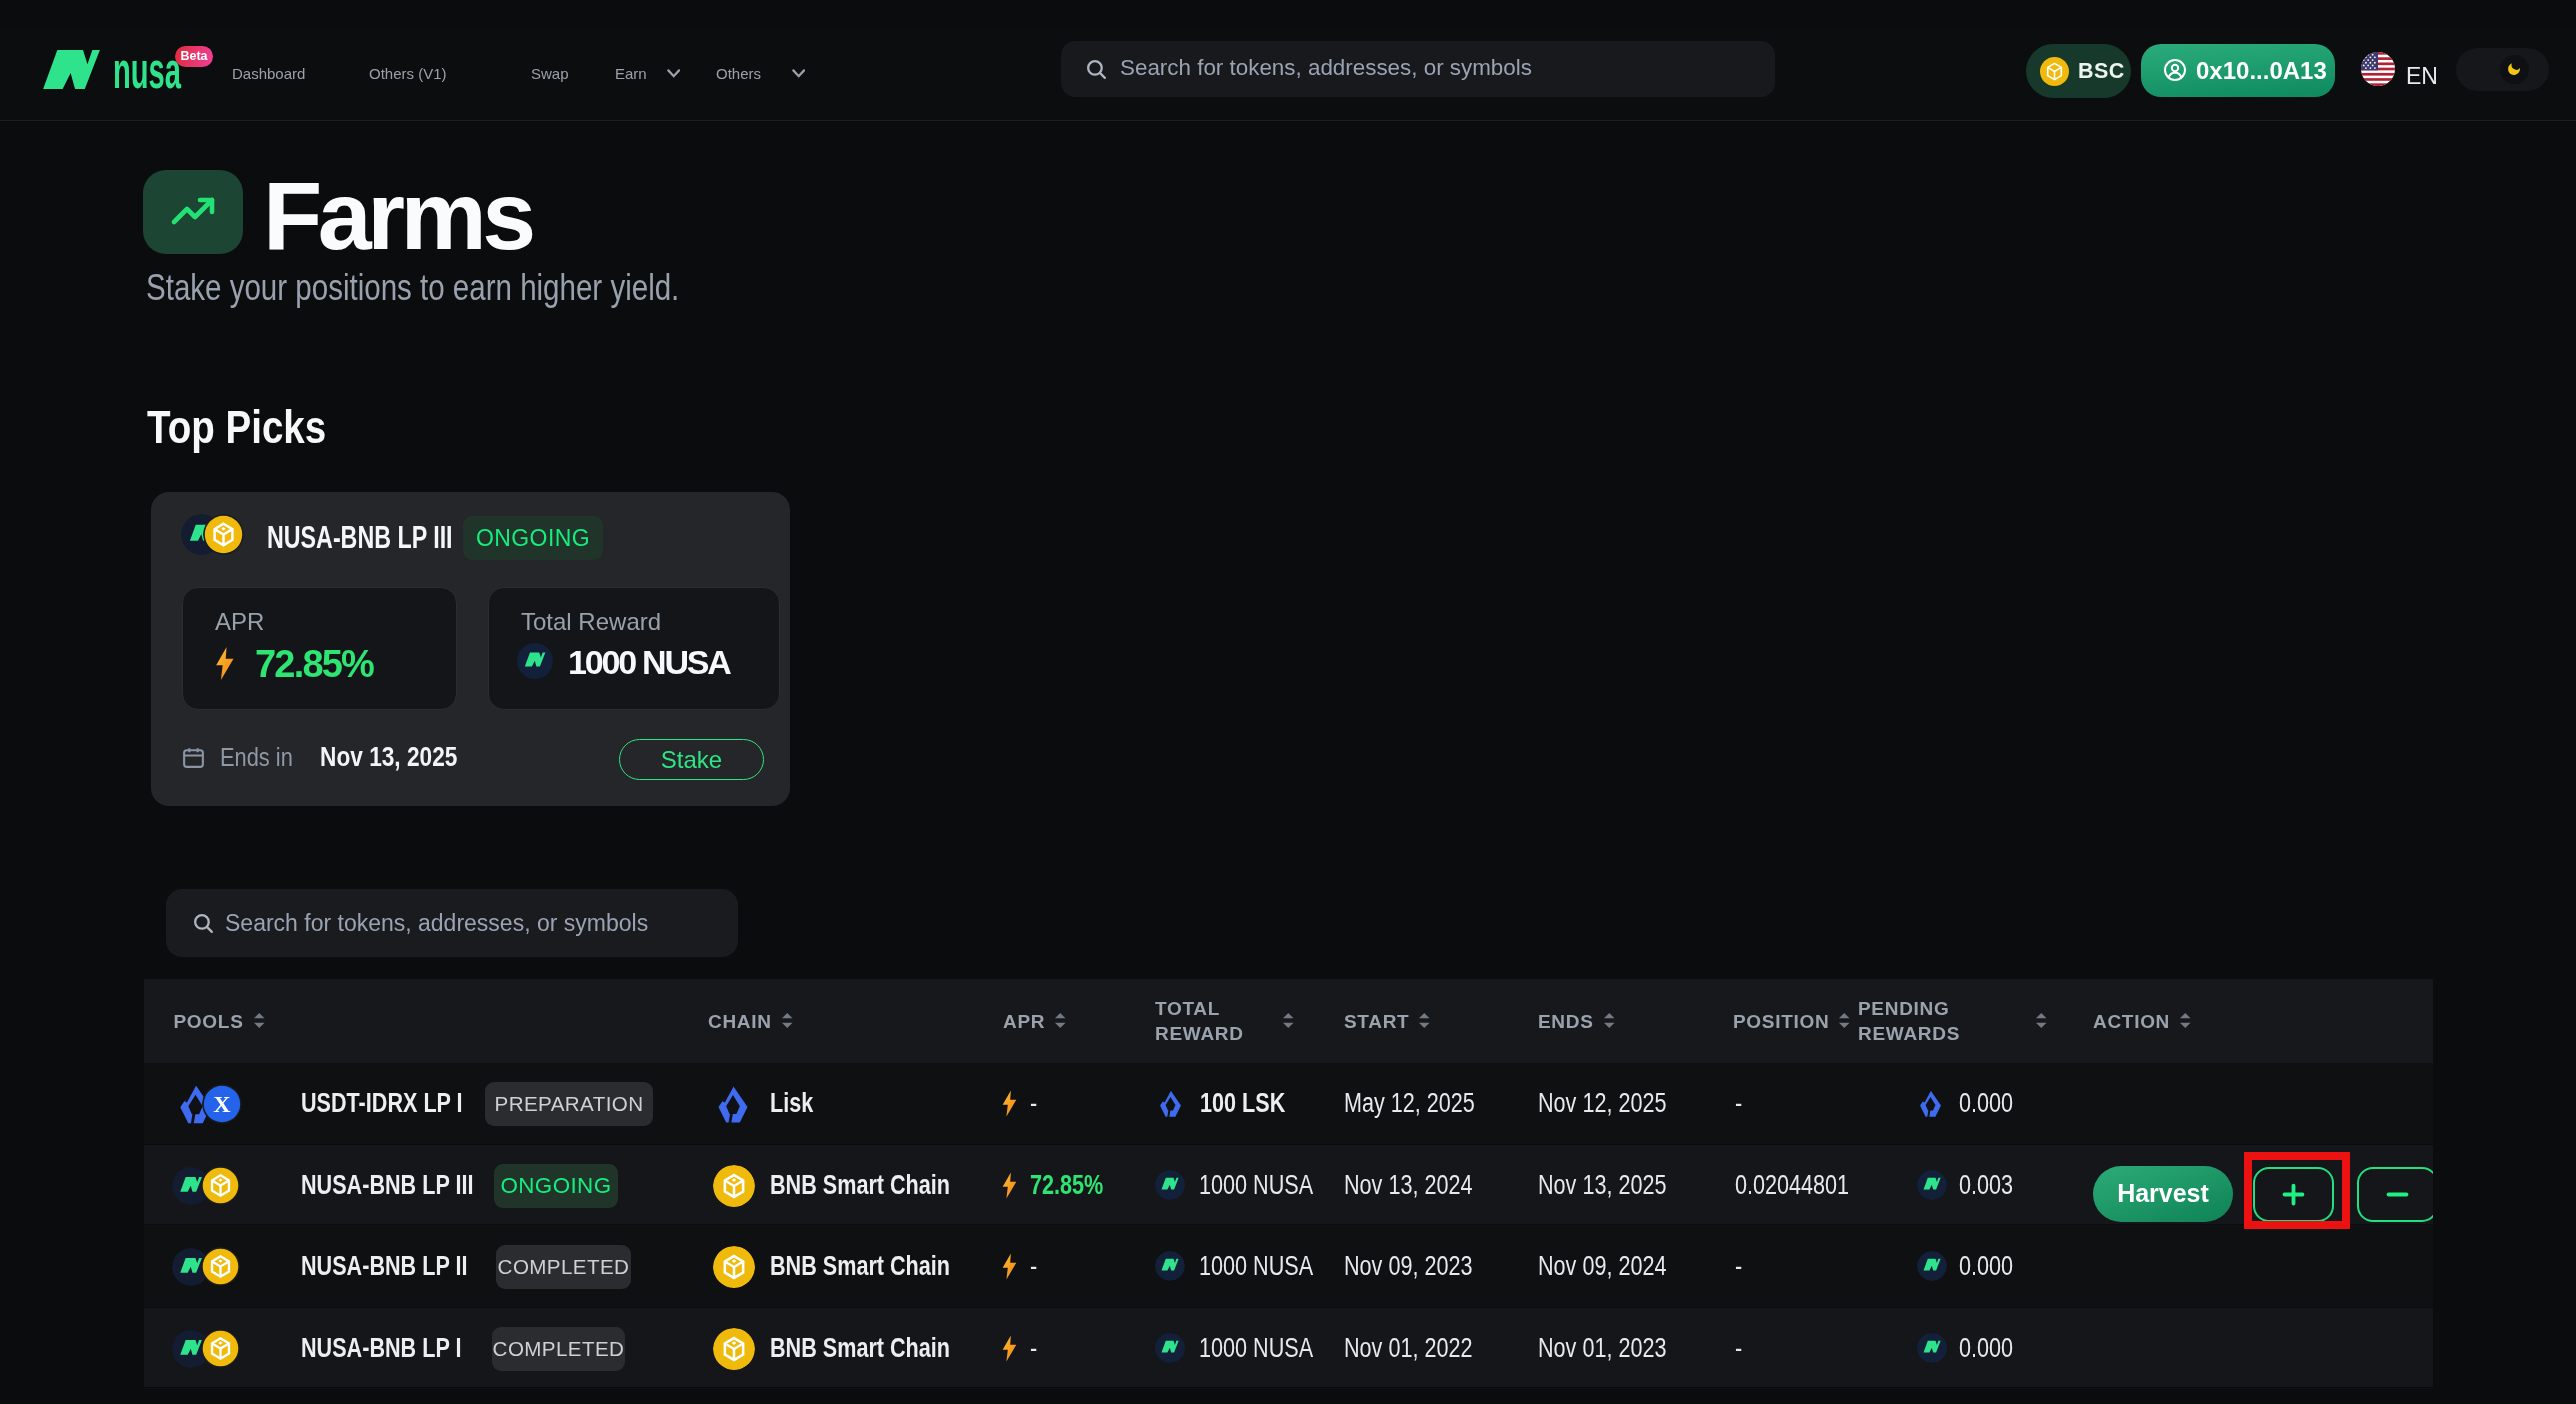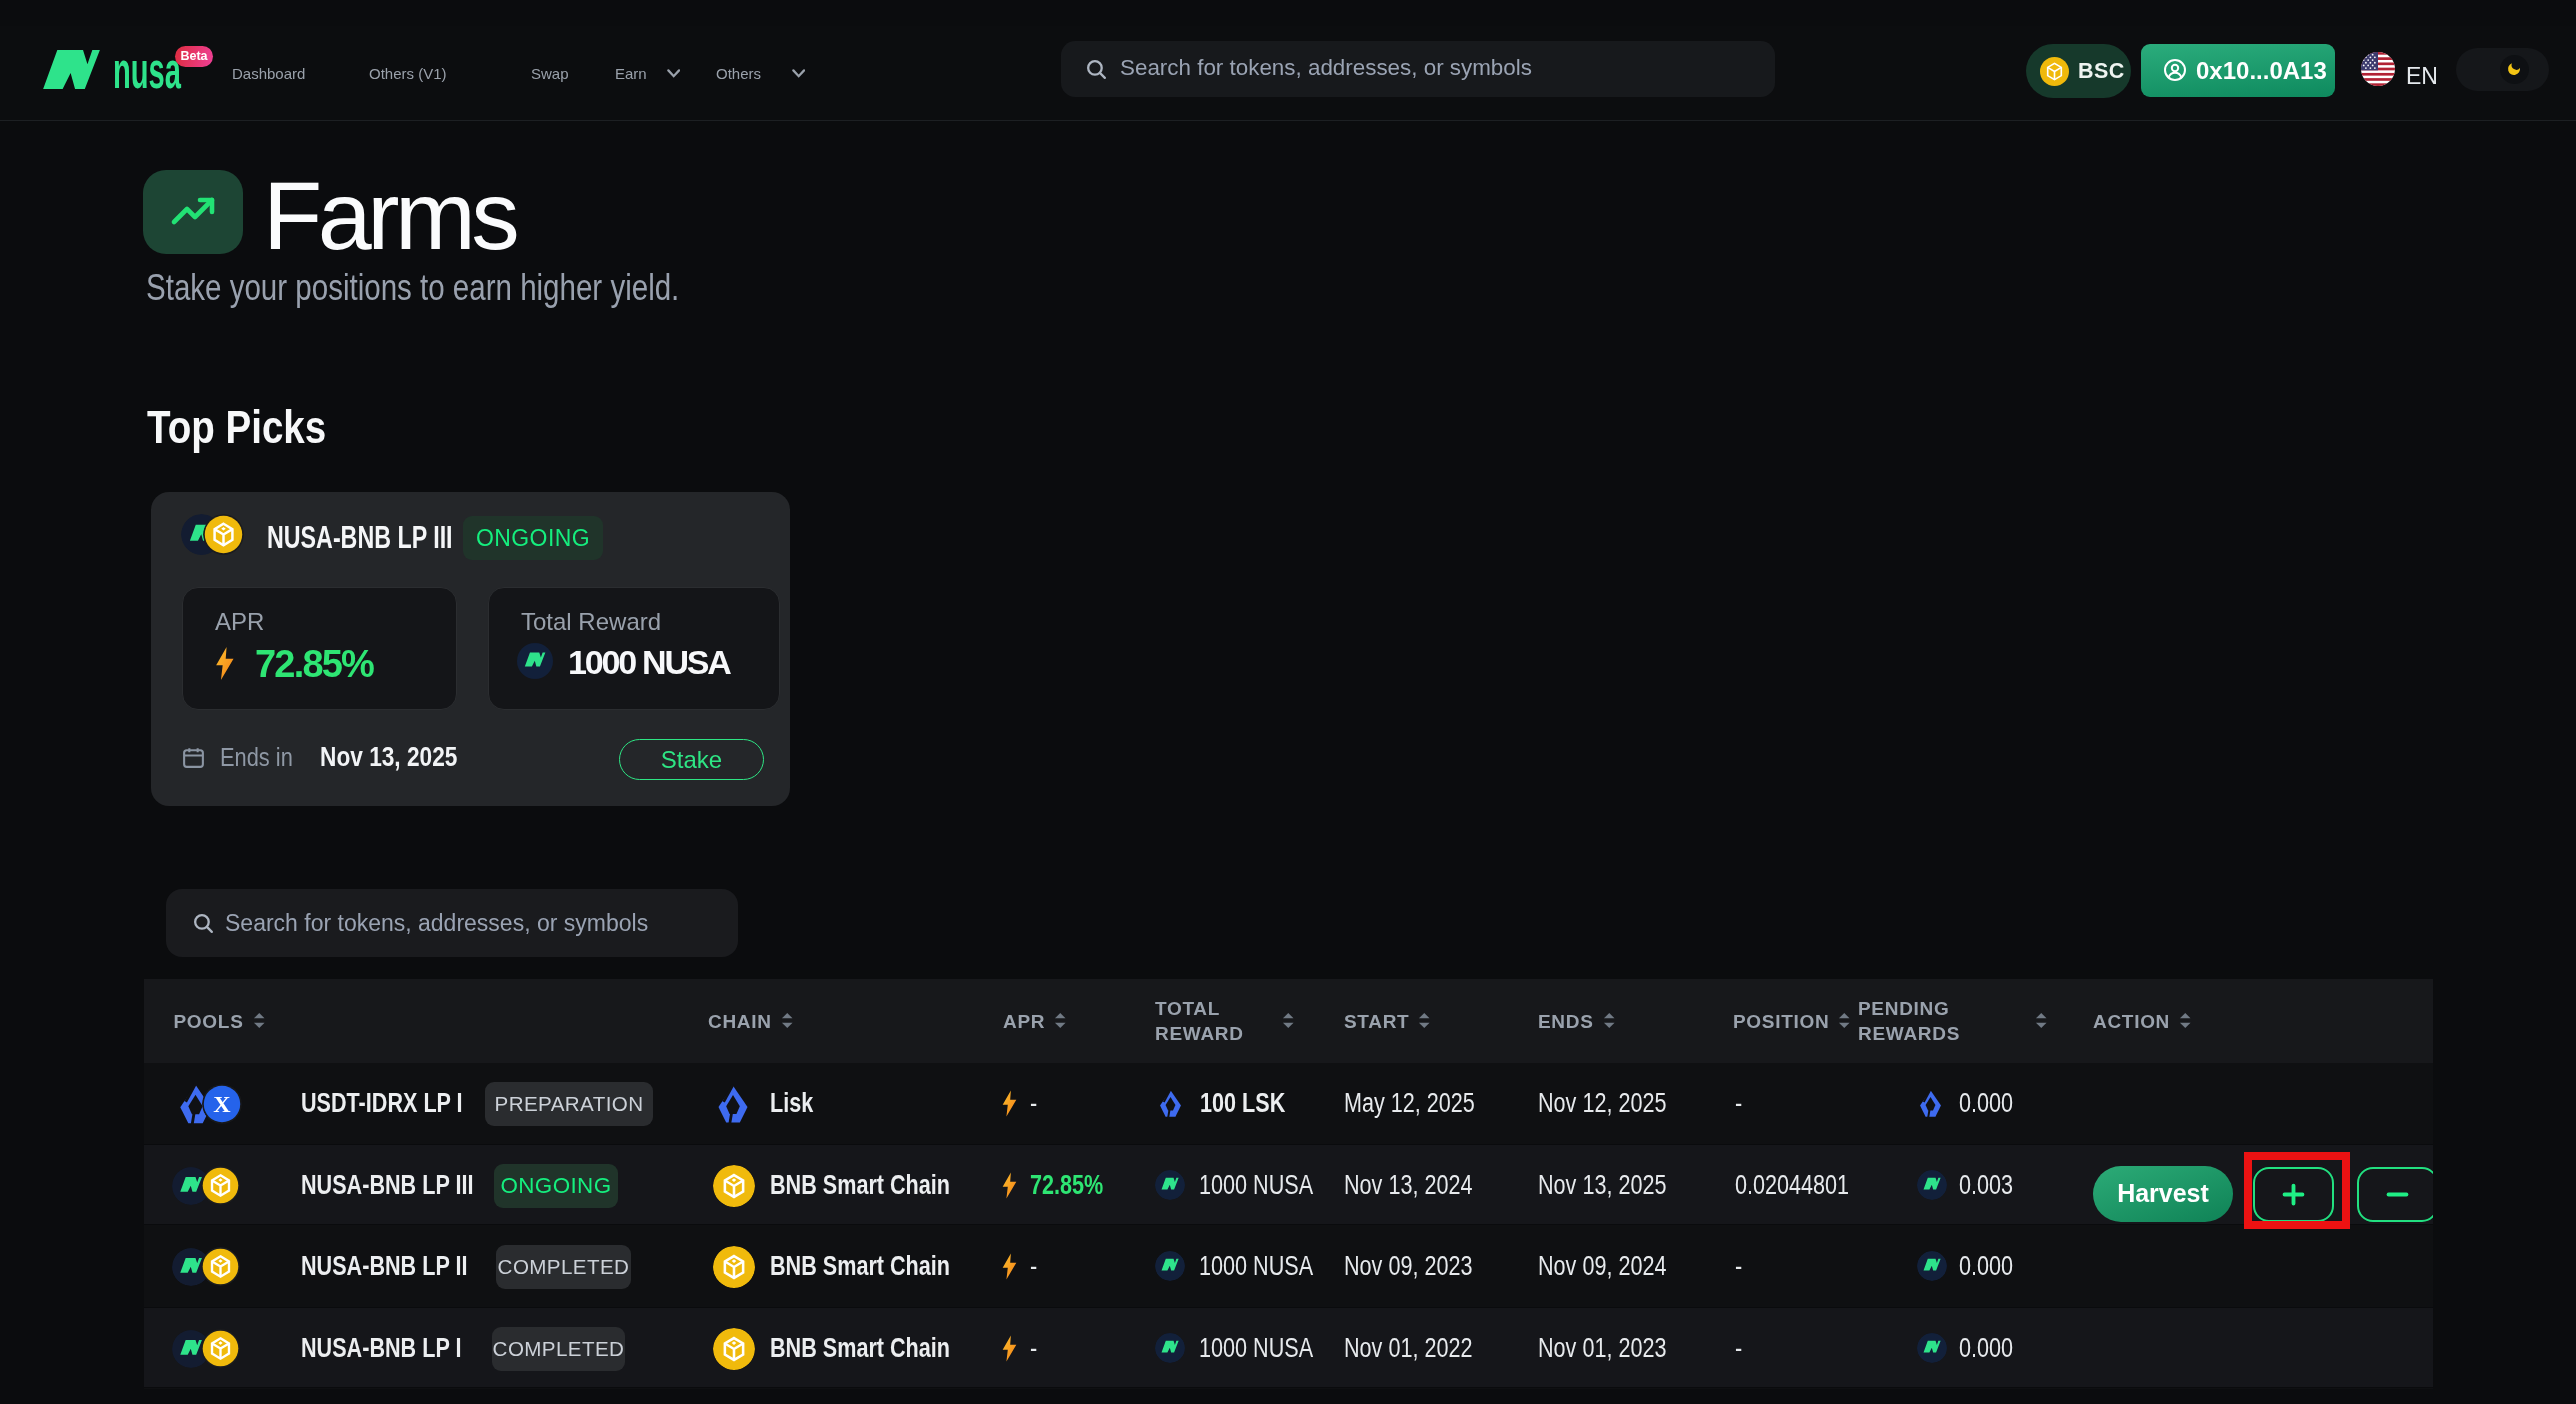--- a/index.html
+++ b/index.html
@@ -10,27 +10,27 @@
 
 #nav { position:absolute; left:0; top:0; width:2576px; height:95px; background:#0c0d0f; border-bottom:0.9px solid #1d2023; }
 .navlink { position:absolute; top:0; height:95px; line-height:95px; font-size:15px; font-weight:400; color:#9aa1ab; }
 #nusa-word { position:absolute; left:113px; top:0; height:95px; line-height:89px; font-size:52px; font-weight:700; color:#2ee38b; letter-spacing:0px; transform:scaleX(0.56); transform-origin:0 50%; }
 #beta { position:absolute; left:175px; top:19.7px; width:38px; height:21.5px; border-radius:11.6px; background:linear-gradient(100deg,#e02e47 10%,#ee3f92 95%); color:#fff; font-size:12.5px; font-weight:700; text-align:center; line-height:21.5px; }
 .chev { position:absolute; top:43px; width:13.4px; height:9px; }
 #navsearch { position:absolute; left:1061px; top:15px; width:714px; height:56px; border-radius:14.3px; background:#17191c; }
 #navsearch .ph, #bodysearch .ph { color:#9aa3b3; font-size:22.4px; }
 .pill { position:absolute; border-radius:894px; display:flex; align-items:center; }
 #bscpill { left:2026px; top:18px; width:105px; height:54px; background:#16392b; border-radius:27px; }
-#walletbtn { left:2141px; top:18px; width:194px; height:53px; border-radius:9px; background:linear-gradient(175deg,#2bac7c 0%,#0e8a5e 100%); }
+#walletbtn { left:2141px; top:18px; width:194px; height:53px; border-radius:20px; background:linear-gradient(175deg,#2bac7c 0%,#0e8a5e 100%); }
 #toggle { position:absolute; left:2456px; top:21.5px; width:93px; height:43px; border-radius:21.5px; background:#15171a; }
 #knob { position:absolute; left:44px; top:7.2px; width:29px; height:29px; border-radius:50%; background:#0e1013; }
 
 
 #farmicon { position:absolute; left:143px; top:144px; width:100px; height:84px; border-radius:23px; background:#1d4534; display:flex; align-items:center; justify-content:center; }
-#farmtitle { position:absolute; left:263px; top:134px; font-size:97px; font-weight:400; color:#fafbfc; letter-spacing:-4.5px; }
+#farmtitle { position:absolute; left:263px; top:134px; font-size:97px; font-weight:700; color:#fafbfc; letter-spacing:-4.5px; }
 #subtitle { position:absolute; left:146px; top:241px; font-size:36px; color:#99a1ae; transform:scaleX(0.82); transform-origin:0 50%; white-space:nowrap; }
 #toppicks { position:absolute; left:147px; top:373px; font-size:47px; font-weight:700; color:#f7f8f9; transform:scaleX(0.82); transform-origin:0 50%; white-space:nowrap; }
 
 
 #card { position:absolute; left:151px; top:466px; width:639px; height:314px; border-radius:18px; background:#242629; }
 .coin { position:absolute; border-radius:50%; }
 #cardtitle { position:absolute; left:116px; top:28px; font-size:31px; font-weight:700; color:#f5f6f8; transform:scaleX(0.75); transform-origin:0 50%; white-space:nowrap; }
 .badge { position:absolute; display:flex; align-items:center; justify-content:center; border-radius:9px; font-weight:700; }
 #ongoing-card { left:312px; top:24px; width:140px; height:44px; background:#20342a; color:#15ee7e; font-size:23px; font-weight:400; letter-spacing:0.4px; }
 .statbox { position:absolute; top:95px; height:123px; border-radius:16px; background:#141518; border:0.9px solid #2b2d30; }

